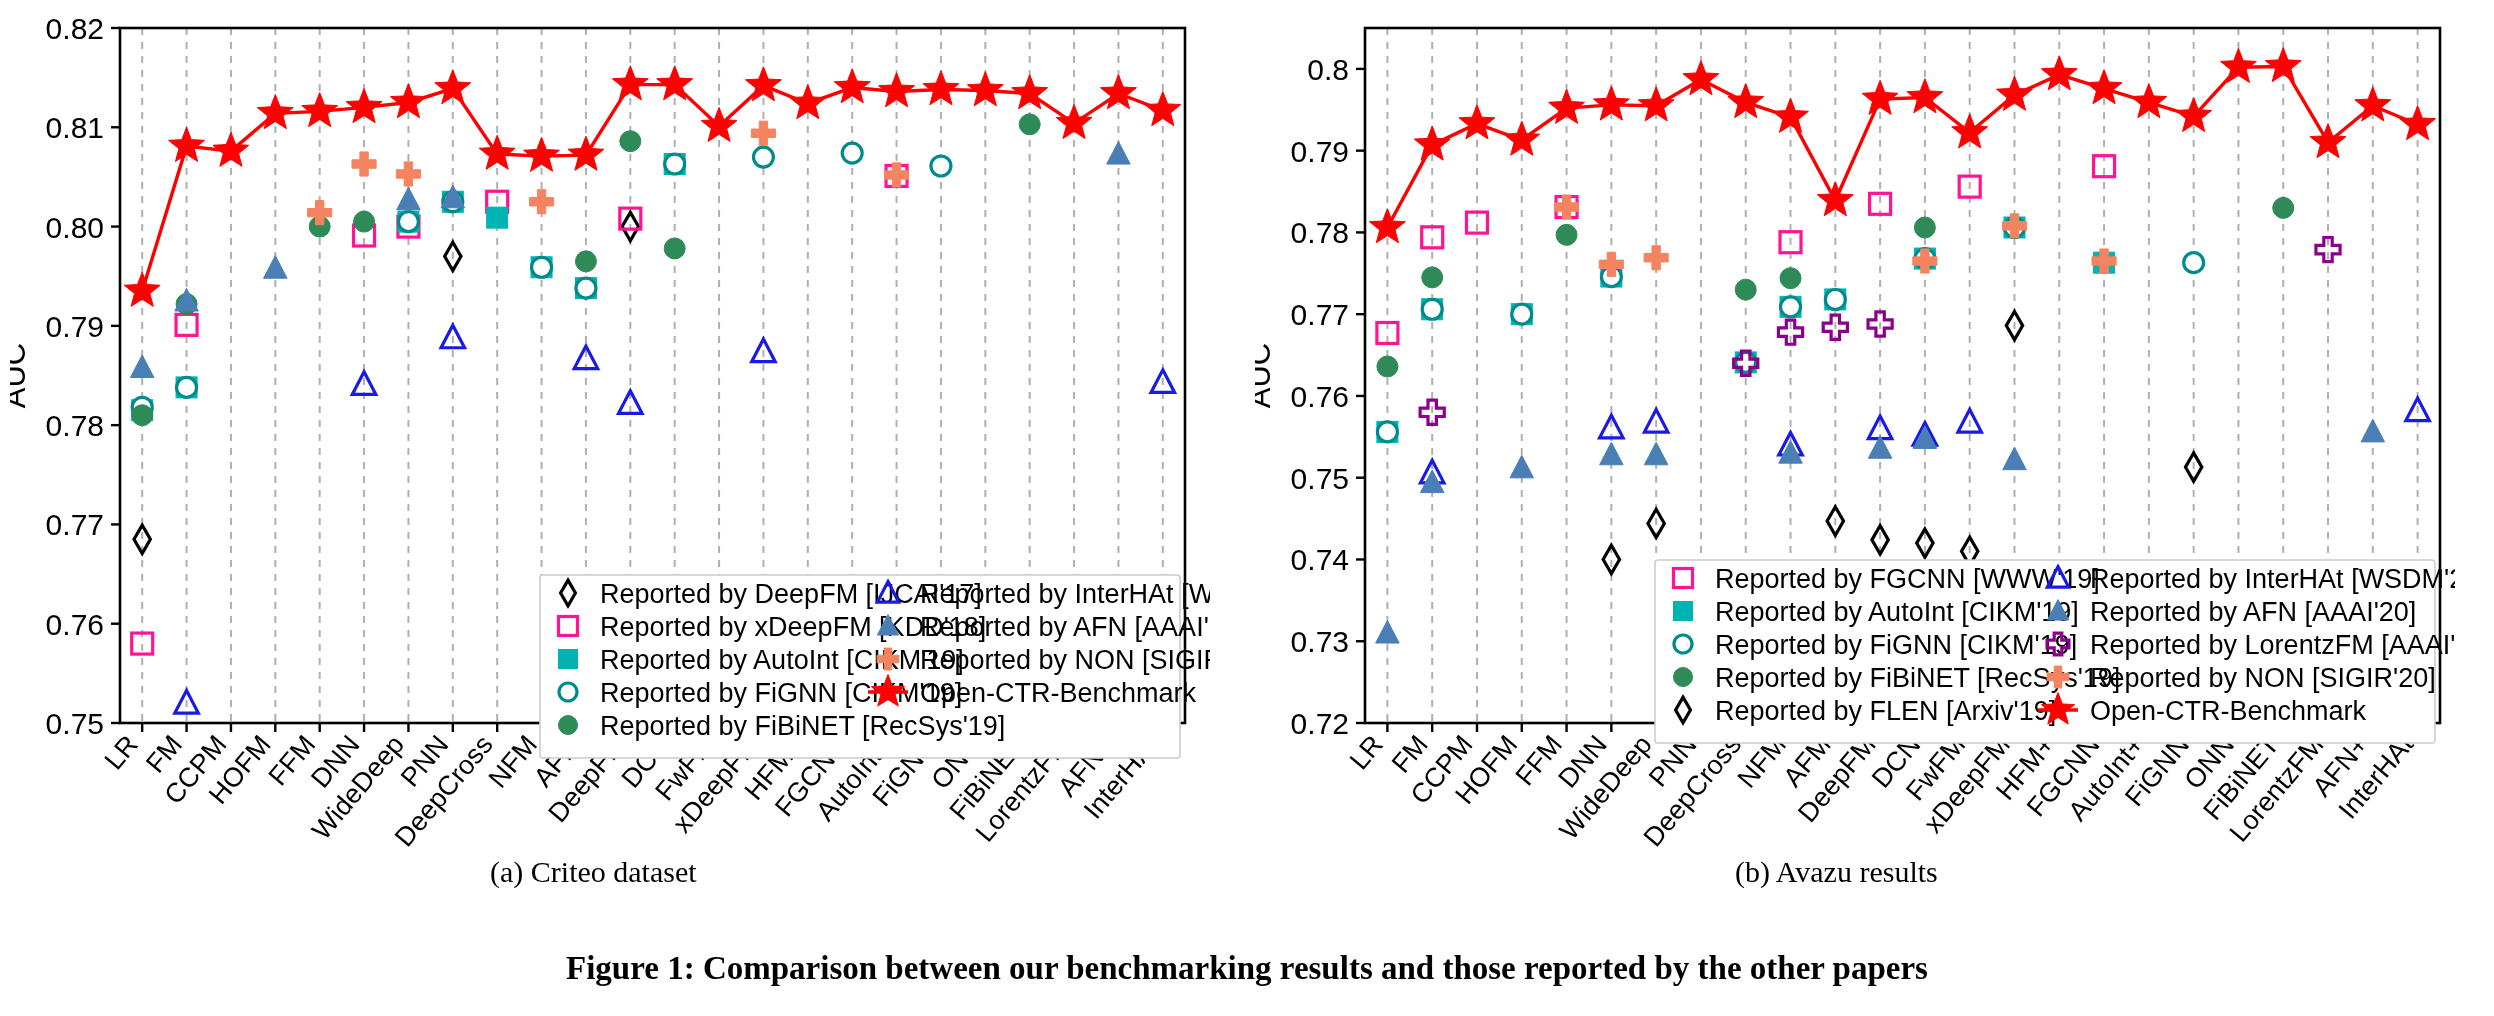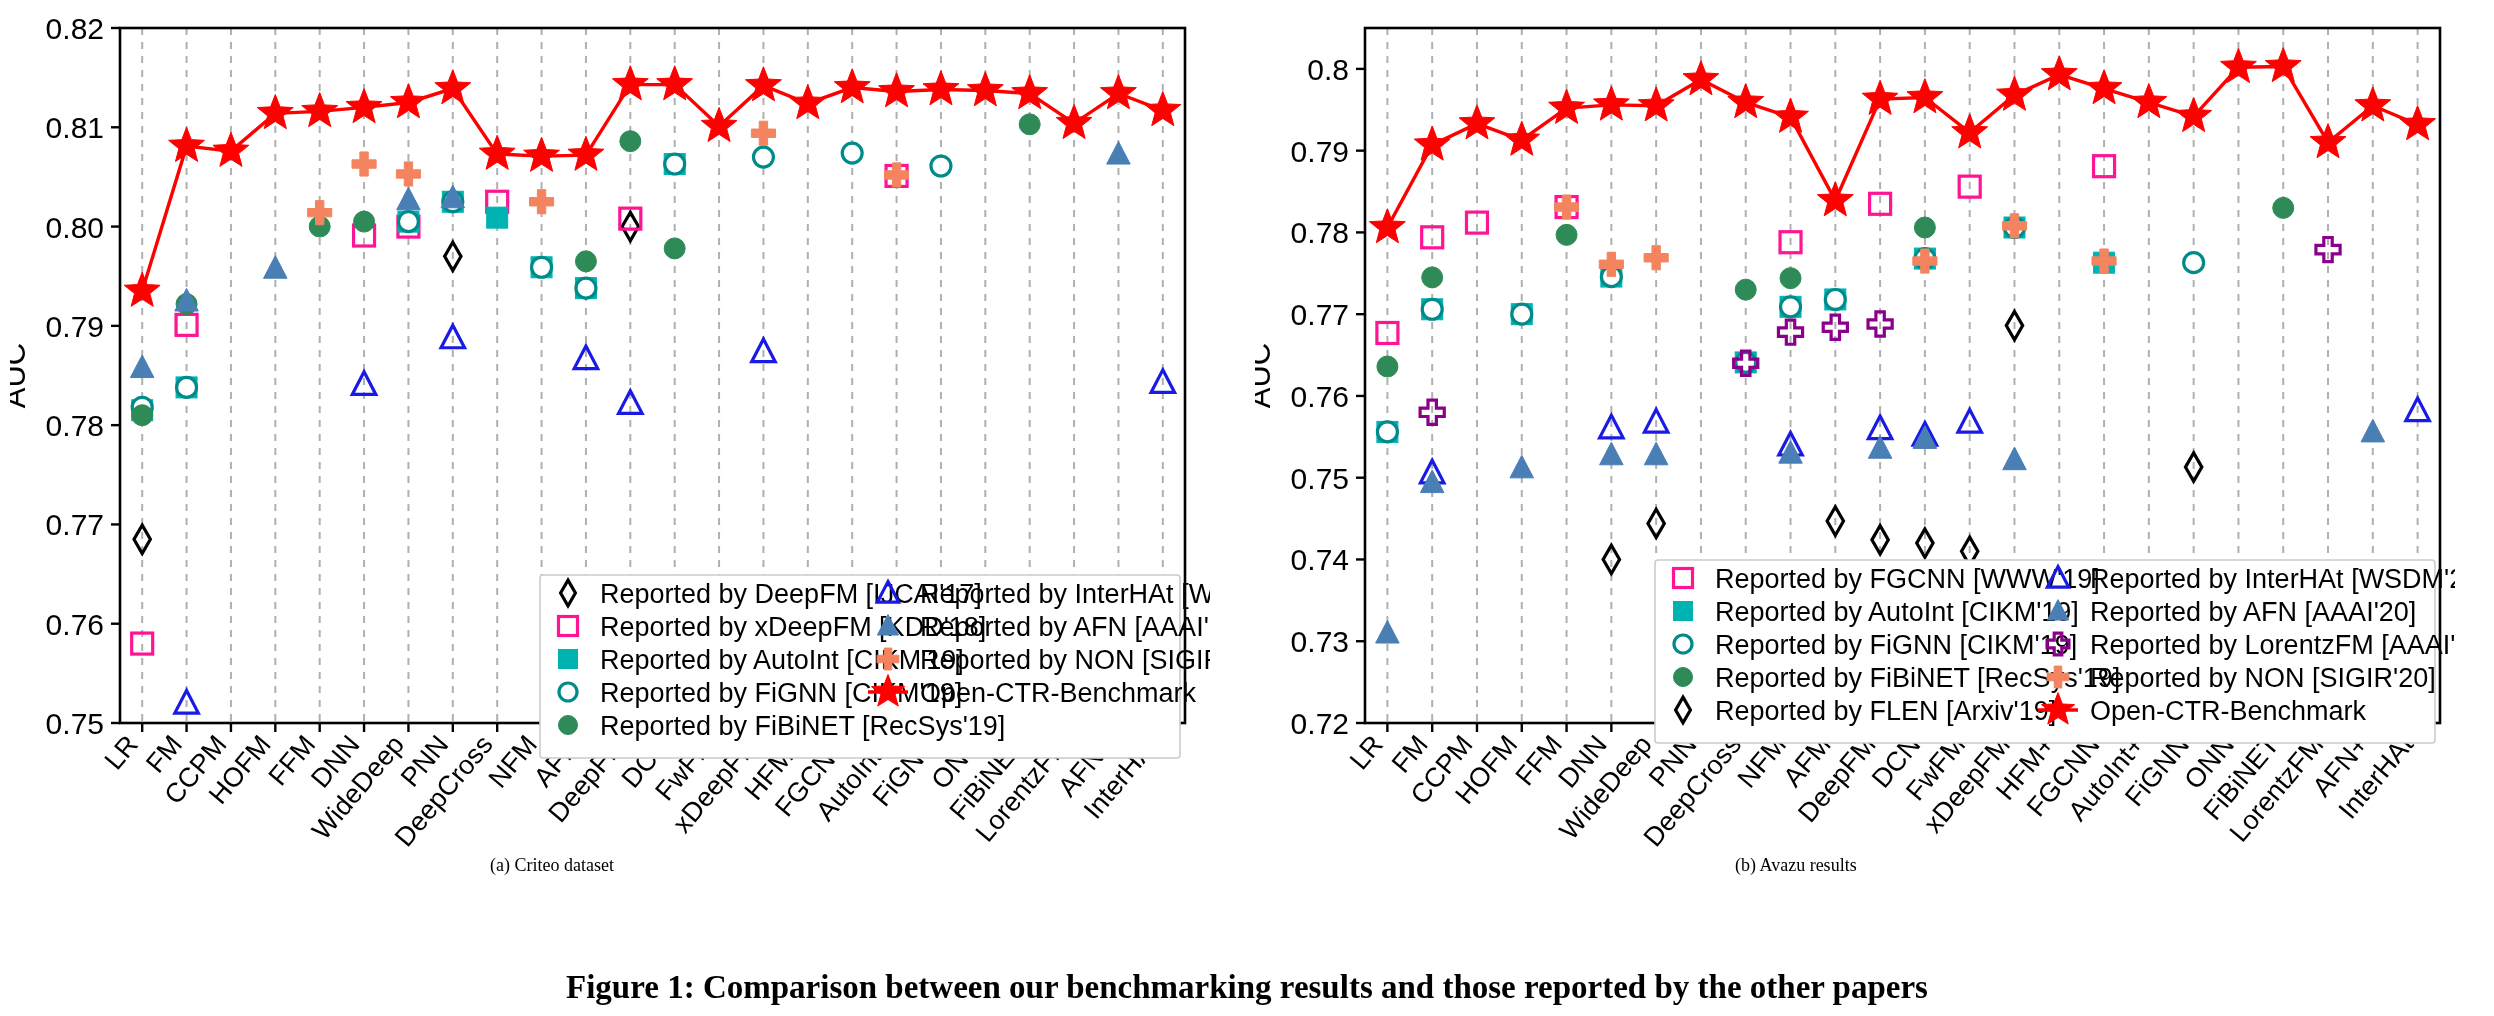--- a/index.html
+++ b/index.html
@@ -6,26 +6,26 @@
   body{width:2494px;height:1016px;font-family:"Liberation Sans",sans-serif;overflow:hidden;position:relative;}
 
   .figure-wrap{position:absolute;left:0;top:0;width:2494px;height:1016px;}
 
   .panel{position:absolute;top:0;width:1200px;height:860px;}
   #panel-a{left:10px;}
   #panel-b{left:1255px;}
 
   .plot-svg{display:block;}
 
-  .subcaption{position:absolute;font-family:"Liberation Serif",serif;font-size:18px;color:#000;white-space:nowrap;}
+  .subcaption{position:absolute;font-family:"Liberation Serif",serif;font-size:30px;color:#000;white-space:nowrap;}
   #subcap-a{left:490px;top:855px;}
   #subcap-b{left:1735px;top:855px;}
 
   .figcaption{position:absolute;left:0;top:950px;width:2494px;text-align:center;
-    font-family:"Liberation Serif",serif;font-weight:bold;font-size:33px;color:#000;margin-top:19px;}
+    font-family:"Liberation Serif",serif;font-weight:bold;font-size:33px;color:#000;}
 
   text{font-family:"Liberation Sans",sans-serif;}
 </style>
 </head>
 <body>
 
 <div class="figure-wrap">
 
   <div class="panel" id="panel-a">
     <svg class="plot-svg" id="svg-a" width="1200" height="860">

